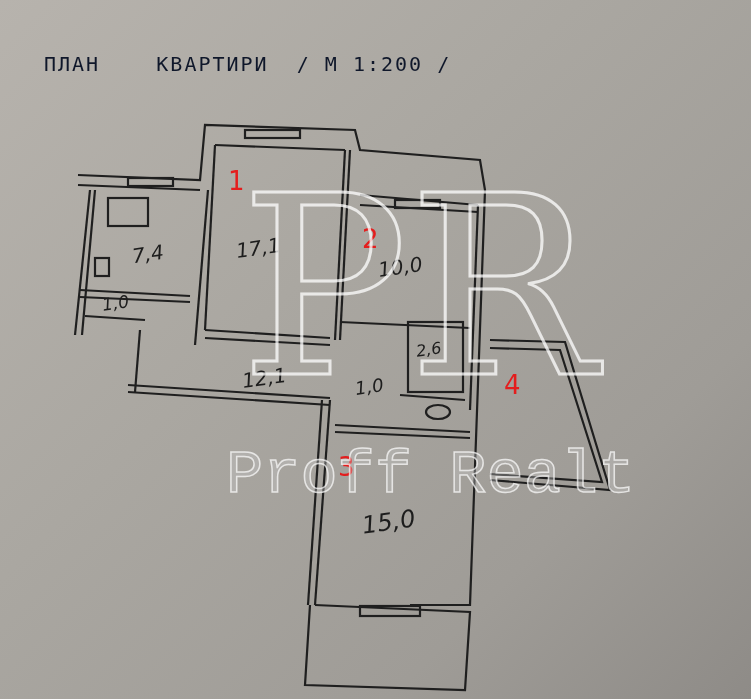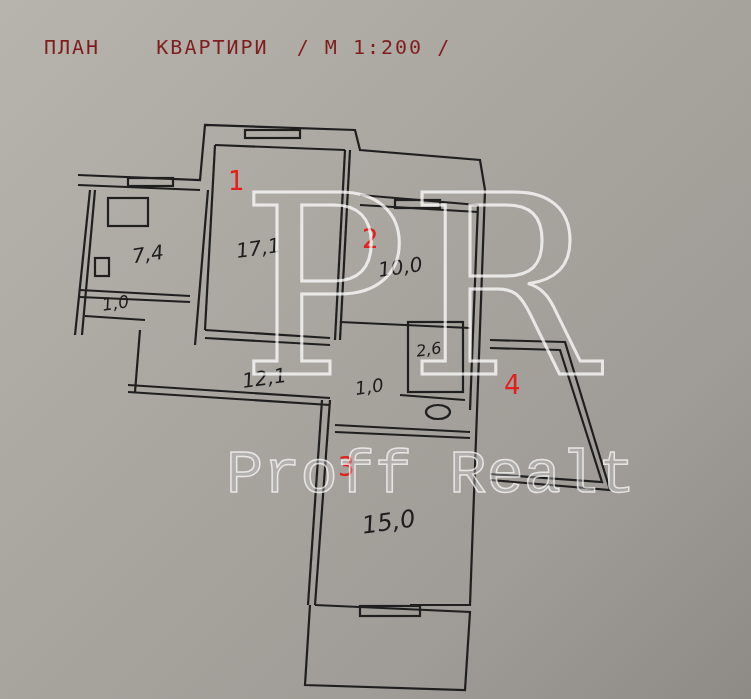--- a/index.html
+++ b/index.html
@@ -1,18 +1,18 @@
 <!DOCTYPE html>
 <html><head>
 <meta charset="utf-8">
 <style>
   html,body{margin:0;padding:0;}
   body{width:751px;height:699px;overflow:hidden;background:#a8a59f;position:relative;font-family:"DejaVu Sans Mono",monospace;}
   .bg{position:absolute;inset:0;background:linear-gradient(135deg,#b7b3ad 0%,#aaa7a1 40%,#9f9c97 75%,#8e8b87 100%);}
-  .title{position:absolute;left:44px;top:35px;font-size:20px;color:#7f1d1d;letter-spacing:2px;white-space:pre;}
+  .title{position:absolute;left:44px;top:52px;font-size:20px;color:#0f172a;letter-spacing:2px;white-space:pre;}
   svg.plan{position:absolute;left:0;top:0;}
   .area{position:absolute;font-family:"DejaVu Sans",sans-serif;font-style:italic;font-size:20px;color:#1d1d1d;transform:rotate(-8deg);}
   .num{position:absolute;font-family:"DejaVu Sans",sans-serif;font-size:26px;color:#e41d1d;}
   .wm-logo{position:absolute;left:240px;top:188px;font-family:"DejaVu Serif",serif;font-size:250px;line-height:200px;color:transparent;-webkit-text-stroke:3px rgba(255,255,255,0.75);}
   .wm-text{position:absolute;left:226px;top:440px;font-family:Liberation Mono, monospace;font-size:62px;color:rgba(200,200,200,0.35);-webkit-text-stroke:1.5px rgba(255,255,255,0.7);}
 </style>
 </head>
 <body>
 
 <div class="bg"></div>

